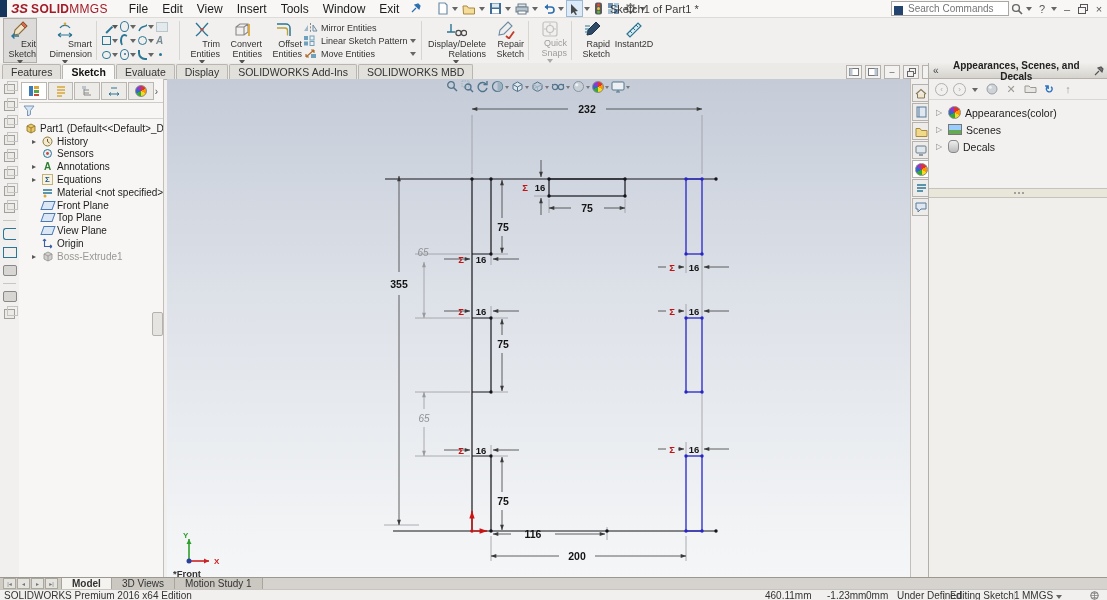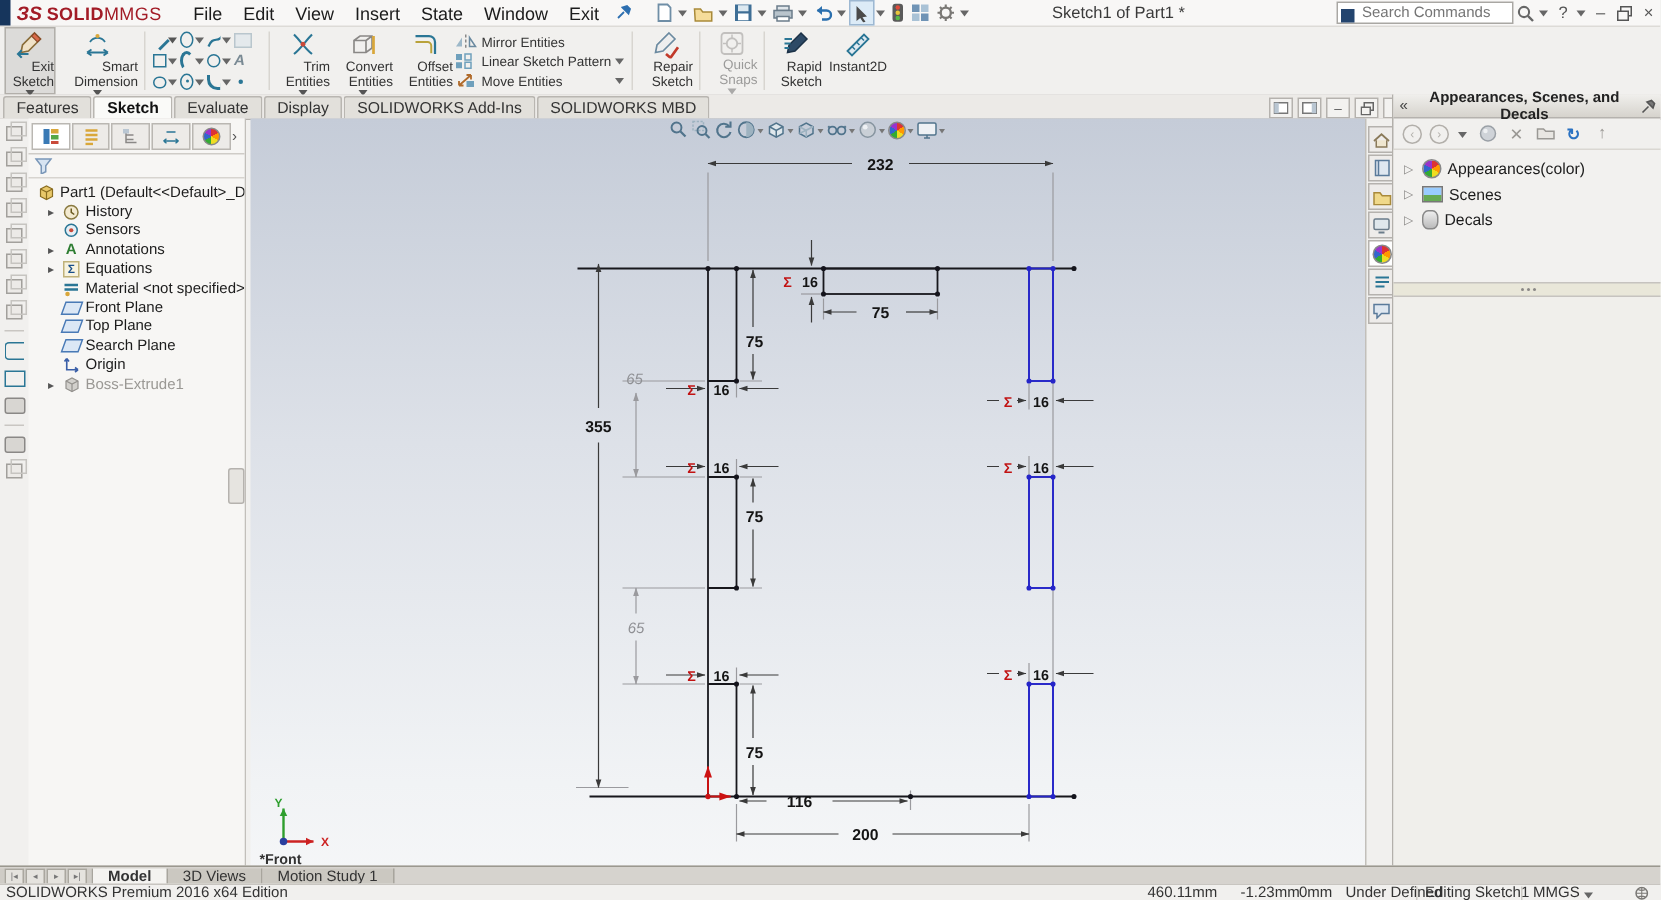--- a/index.html
+++ b/index.html
@@ -15,21 +15,21 @@
   .logo .mark{color:#a21b26;font-weight:bold;font-style:italic;font-size:13px}
   .logo .solid{color:#a21b26;font-weight:bold;font-size:12px;letter-spacing:.3px}
   .logo .works{color:#a21b26;font-size:12px;letter-spacing:.3px}
   .menus{margin-left:14px;display:flex}
   .menu{padding:0 7px;font-size:12px;color:#1c1c1c;cursor:default}
   .pin{margin-left:4px}
   .qat{margin-left:14px;display:flex;align-items:center}
   .qico{height:15px;display:flex;align-items:center;justify-content:center;padding:0 2px}
   .qsel{border:1px solid #9db8d2;background:#dcebf7}
   .car{width:0;height:0;border:3px solid transparent;border-top:4px solid #666;display:inline-block;margin:4px 2px 0 1px}
-  .doc-title{position:absolute;left:610px;width:180px;text-align:right;color:#3a3a3a;font-size:11px}
+  .doc-title{position:absolute;left:610px;width:180px;text-align:left;color:#3a3a3a;font-size:11px}
   .tb-right{position:absolute;right:0;top:0;height:17px;display:flex;align-items:center}
   .searchbox{width:112px;height:13px;border:1px solid #a9a7a3;background:#fff;display:flex;align-items:flex-end;padding:0 2px}
   .searchbox .sicon{width:9px;height:9px;background:#23446e;margin-right:3px}
   .searchbox input{border:none;outline:none;width:90px;font-size:10px;font-family:"Liberation Sans",sans-serif;background:transparent;color:#555}
   .tbbtn{width:16px;height:15px;display:flex;align-items:center;justify-content:center;color:#555;font-size:11px}
 
   
   #ribbon{left:0;top:18px;width:1107px;height:45px;background:#f1f0ee;border-bottom:1px solid #c9c6c1;display:flex;align-items:stretch;padding-left:3px}
   .rsep{width:1px;background:#d8d5d0;margin:3px 3px}
   .bb{display:flex;flex-direction:column;align-items:center;justify-content:flex-start;font-size:9px;line-height:9.5px;text-align:right;color:#333;padding:2px 1px 0;position:relative}
@@ -119,21 +119,21 @@
   .tpo.blue{color:#2b72c2;font-weight:bold}
   .navcirc{width:11px;height:11px;border-radius:50%;border:1px solid #b2afaa;color:#b2afaa;font-size:8px;display:flex;align-items:center;justify-content:center}
   .tpbody{background:#f2f1ef;padding-top:4px;height:84px}
   .tprow{display:flex;align-items:center;height:17px;padding-left:7px;gap:4px;font-size:10.5px;color:#1c1c1c}
   .tpexp{color:#8a8886;font-size:8px;width:8px}
   .tpsplit{height:8px;background:#e9e7d9;border-top:1px solid #c6c3bf;border-bottom:1px solid #c6c3bf;display:flex;align-items:center;justify-content:center;gap:2px}
   .dot{width:2px;height:2px;background:#8a8886;border-radius:50%}
   .tplower{flex:1;background:#f0efeb}
 
   
-  #bottomtabs{left:0;top:577px;width:1107px;height:12px;background:#d6d3ce;border-top:1px solid #9b988f;display:flex;align-items:center}
+  #bottomtabs{left:0;top:577px;width:1107px;height:12px;background:#d6d3ce;border-top:1px solid #9b988f;display:flex;align-items:flex-start}
   .bnav{display:flex;align-items:center;gap:1px;padding:0 3px;background:#cfccc6}
   .bnb{width:11px;height:9px;border:1px solid #aaa79f;background:#e5e3de;font-size:6px;color:#777;display:flex;align-items:center;justify-content:center}
   .btab{padding:0 10px;font-size:10px;color:#333;border-right:1px solid #a8a59d;background:#cbc8c1;display:flex;align-items:center}
   .btab.active{background:#f4f3f0;font-weight:bold;border-left:1px solid #a8a59d}
 
   
   #statusbar{left:0;top:589px;width:1107px;height:11px;background:#f1f0ee;border-top:1px solid #c8c5c0;font-size:10px;color:#333}
   #statusbar span{position:absolute;top:0;line-height:11px;white-space:nowrap}
   .stsep{position:absolute;top:1px;width:1px;height:9px;background:#ccc9c4}
 
@@ -150,21 +150,21 @@
   <div class="appblock"></div>
   <div class="logo">
     <span class="mark">ЗS</span>
     <span class="solid">SOLID</span><span class="works">MMGS</span>
   </div>
   <div class="menus">
     <span class="menu">File</span>
     <span class="menu">Edit</span>
     <span class="menu">View</span>
     <span class="menu">Insert</span>
-    <span class="menu">State</span>
+    <span class="menu">Tools</span>
     <span class="menu">Window</span>
     <span class="menu">Exit</span>
   </div>
   <span class="pin">
     <svg width="11" height="11">
         <path d="M2 9 L6 5 M5 2 l4 4 1-3 -2-2 z" stroke="#2d6fb0" fill="#2d6fb0" stroke-width="1.2"></path>
       </svg>
   </span>
   <div class="qat">
     <span class="qico">
@@ -389,20 +389,32 @@
           <svg width="13" height="11">
             <path d="M2 9 l8 -7 m-8 7 l3 0 m-3 0 l0 -3 M10 2 l-3 0 m3 0 l0 3" stroke="#b06a2a" stroke-width="1.2" fill="none"></path>
             <rect x="7" y="6" width="5" height="4" fill="#6fa0bc"></rect>
           </svg>
         </span>
       <span class="ml">Move Entities</span>
       <b class="car"></b>
     </div>
   </div>
   <div class="rsep"></div>
+  <div class="bb" style="width:60px">
+    <span class="bicon">
+        <svg width="22" height="19">
+          <path d="M6 4 v8 M2 12 h8" stroke="#2a7695" stroke-width="1.4" fill="none"></path>
+          <circle cx="13.5" cy="13" r="2.6" fill="none" stroke="#4a4a4a" stroke-width="1.2"></circle>
+          <circle cx="19" cy="13" r="2.6" fill="none" stroke="#4a4a4a" stroke-width="1.2"></circle>
+          <path d="M16.1 13 h.3" stroke="#4a4a4a" stroke-width="1.2"></path>
+        </svg>
+      </span>
+    <span class="blabel">Display/Delete Relations</span>
+    <b class="bcar"></b>
+  </div>
   <div class="bb" style="width:36px">
     <span class="bicon">
         <svg width="20" height="19">
           <path d="M12 2 l4 4 -8 8 -5 1 1 -5 z" fill="#eee" stroke="#6b8aa0" stroke-width="1.1"></path>
           <path d="M10 16 l3 2.5 5 -7" fill="none" stroke="#c23a2a" stroke-width="1.8"></path>
         </svg>
       </span>
     <span class="blabel">Repair Sketch</span>
   </div>
   <div class="rsep"></div>
@@ -589,21 +601,21 @@
         <span class="tico">
             <span class="plane"></span>
           </span>
         <span>Top Plane</span>
       </div>
       <div class="trow child">
         <span class="tw"></span>
         <span class="tico">
             <span class="plane"></span>
           </span>
-        <span>Search Plane</span>
+        <span>View Plane</span>
       </div>
       <div class="trow child">
         <span class="tw"></span>
         <span class="tico">
             <svg width="11" height="11">
               <path d="M2.5 1 V8.5 H10 M2.5 1 l-1.5 2 M2.5 1 l1.5 2 M10 8.5 l-2 -1.5 M10 8.5 l-2 1.5" stroke="#3a5fa8" fill="none" stroke-width="1.1"></path>
             </svg>
           </span>
         <span>Origin</span>
       </div>

